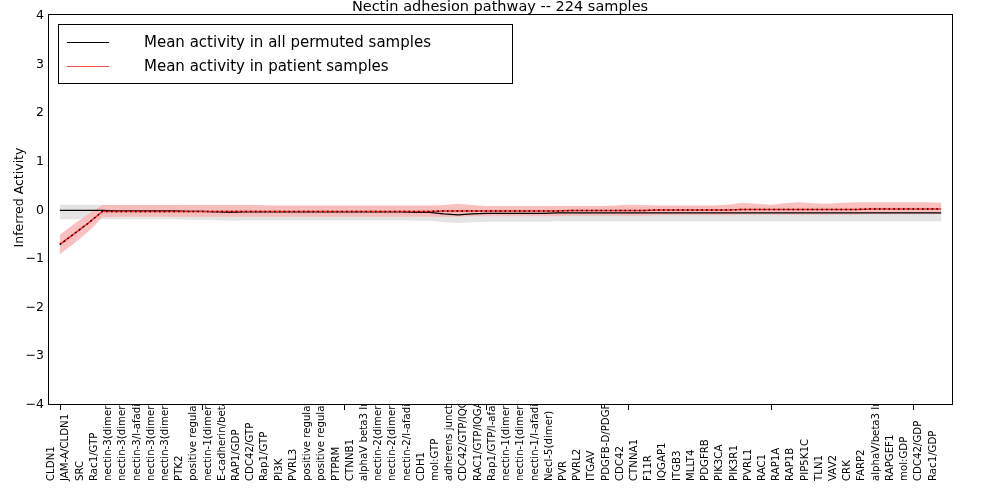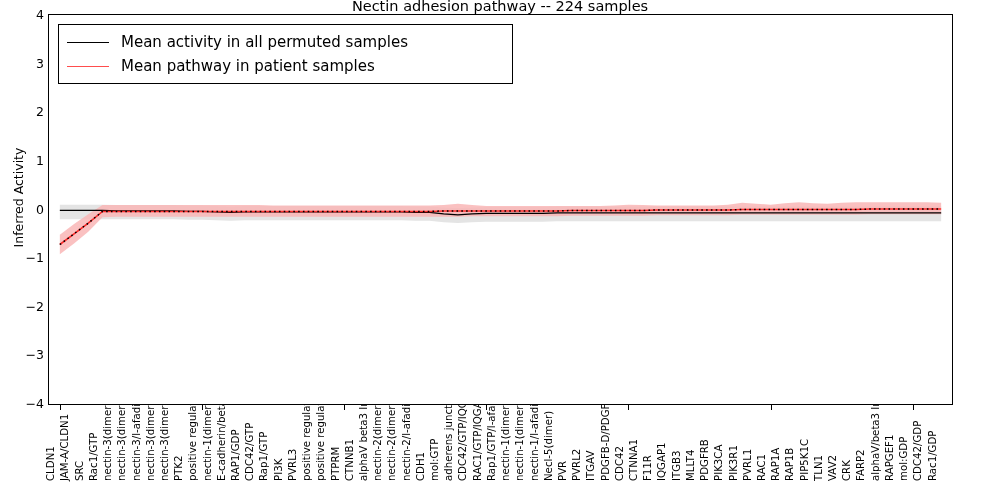--- a/index.html
+++ b/index.html
@@ -46,21 +46,21 @@
     line-height:10px;
   }
 
   
   #legend{
     position:absolute;left:58px;top:24px;
     border:1.1px solid #000;background:#fff;
     padding:5px 10px 5px 8px;box-sizing:border-box;
     width:455px;
   }
-  .legend-row{display:flex;align-items:center;height:24px;}
+  .legend-row{display:flex;align-items:center;height:24px;gap:23px;}
   .legend-swatch{width:42px;height:0;border-top:1.4px solid #000;margin-right:12px;flex:0 0 42px;}
   .legend-swatch.red{border-top-color:#ff4d4d;}
   .legend-text{font-size:15px;color:#000;}
 
   svg{display:block;}
 </style>
 </head>
 <body>
 
 <div id="root">
@@ -192,17 +192,17 @@
     </div>
   </div>
 
   <div id="legend">
     <div class="legend-row">
       <span class="legend-swatch"></span>
       <span class="legend-text">Mean activity in all permuted samples</span>
     </div>
     <div class="legend-row">
       <span class="legend-swatch red"></span>
-      <span class="legend-text">Mean pathway in patient samples</span>
+      <span class="legend-text">Mean activity in patient samples</span>
     </div>
   </div>
 
 </div>
 
 </body></html>

